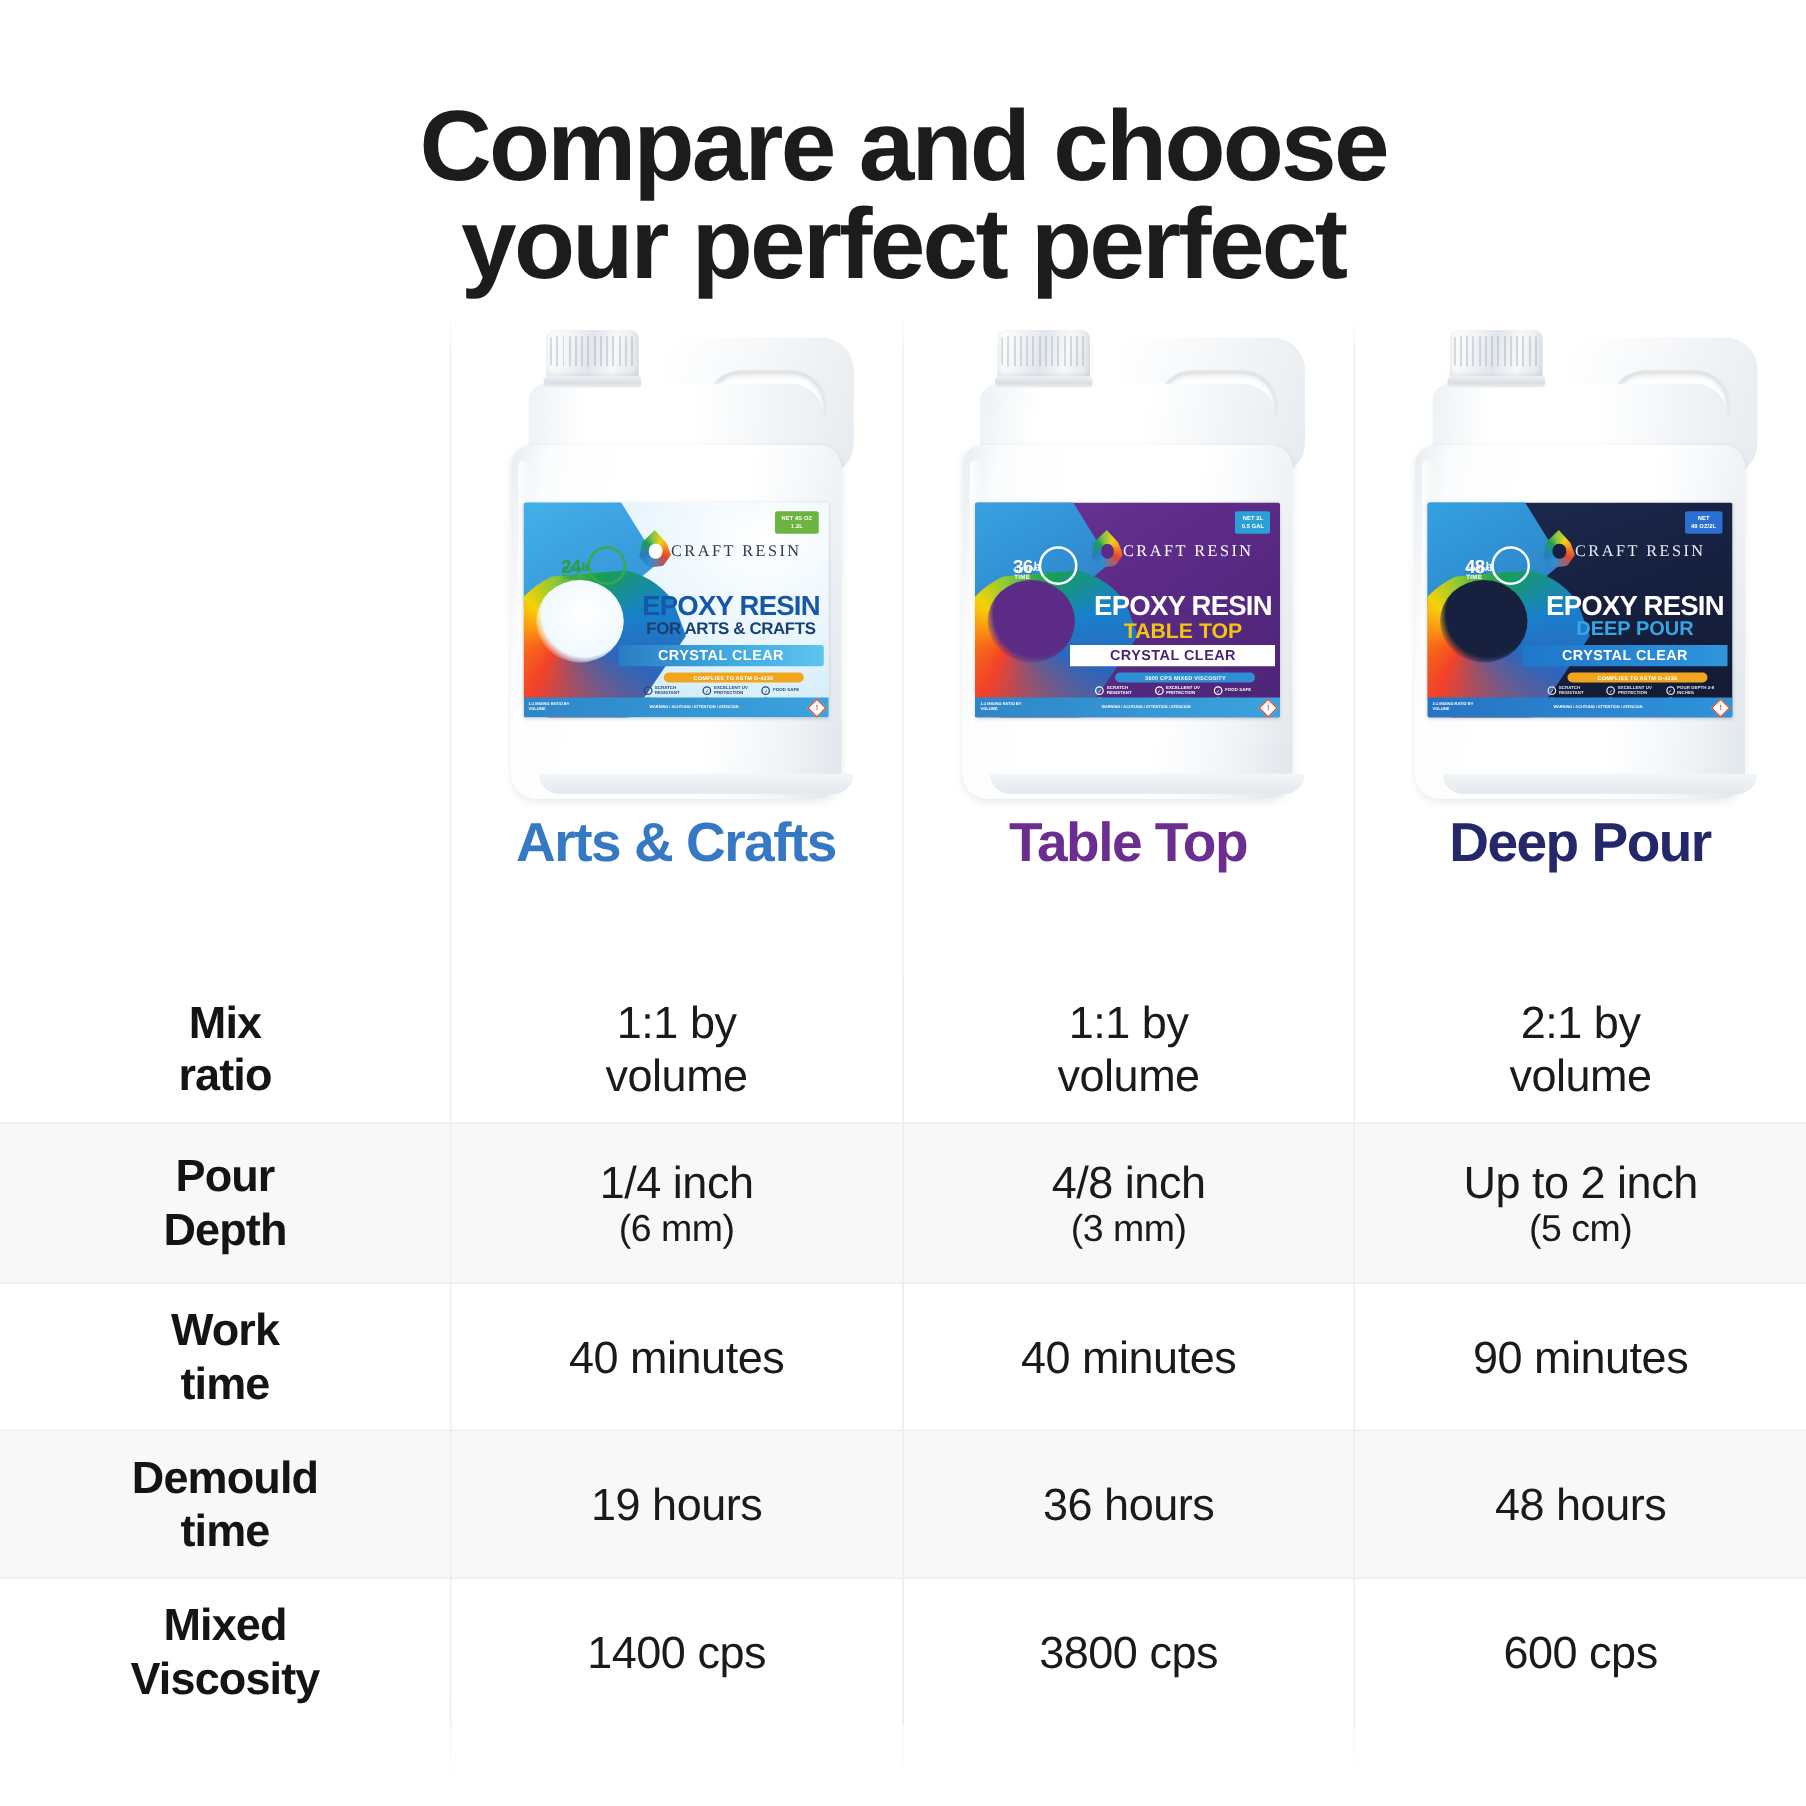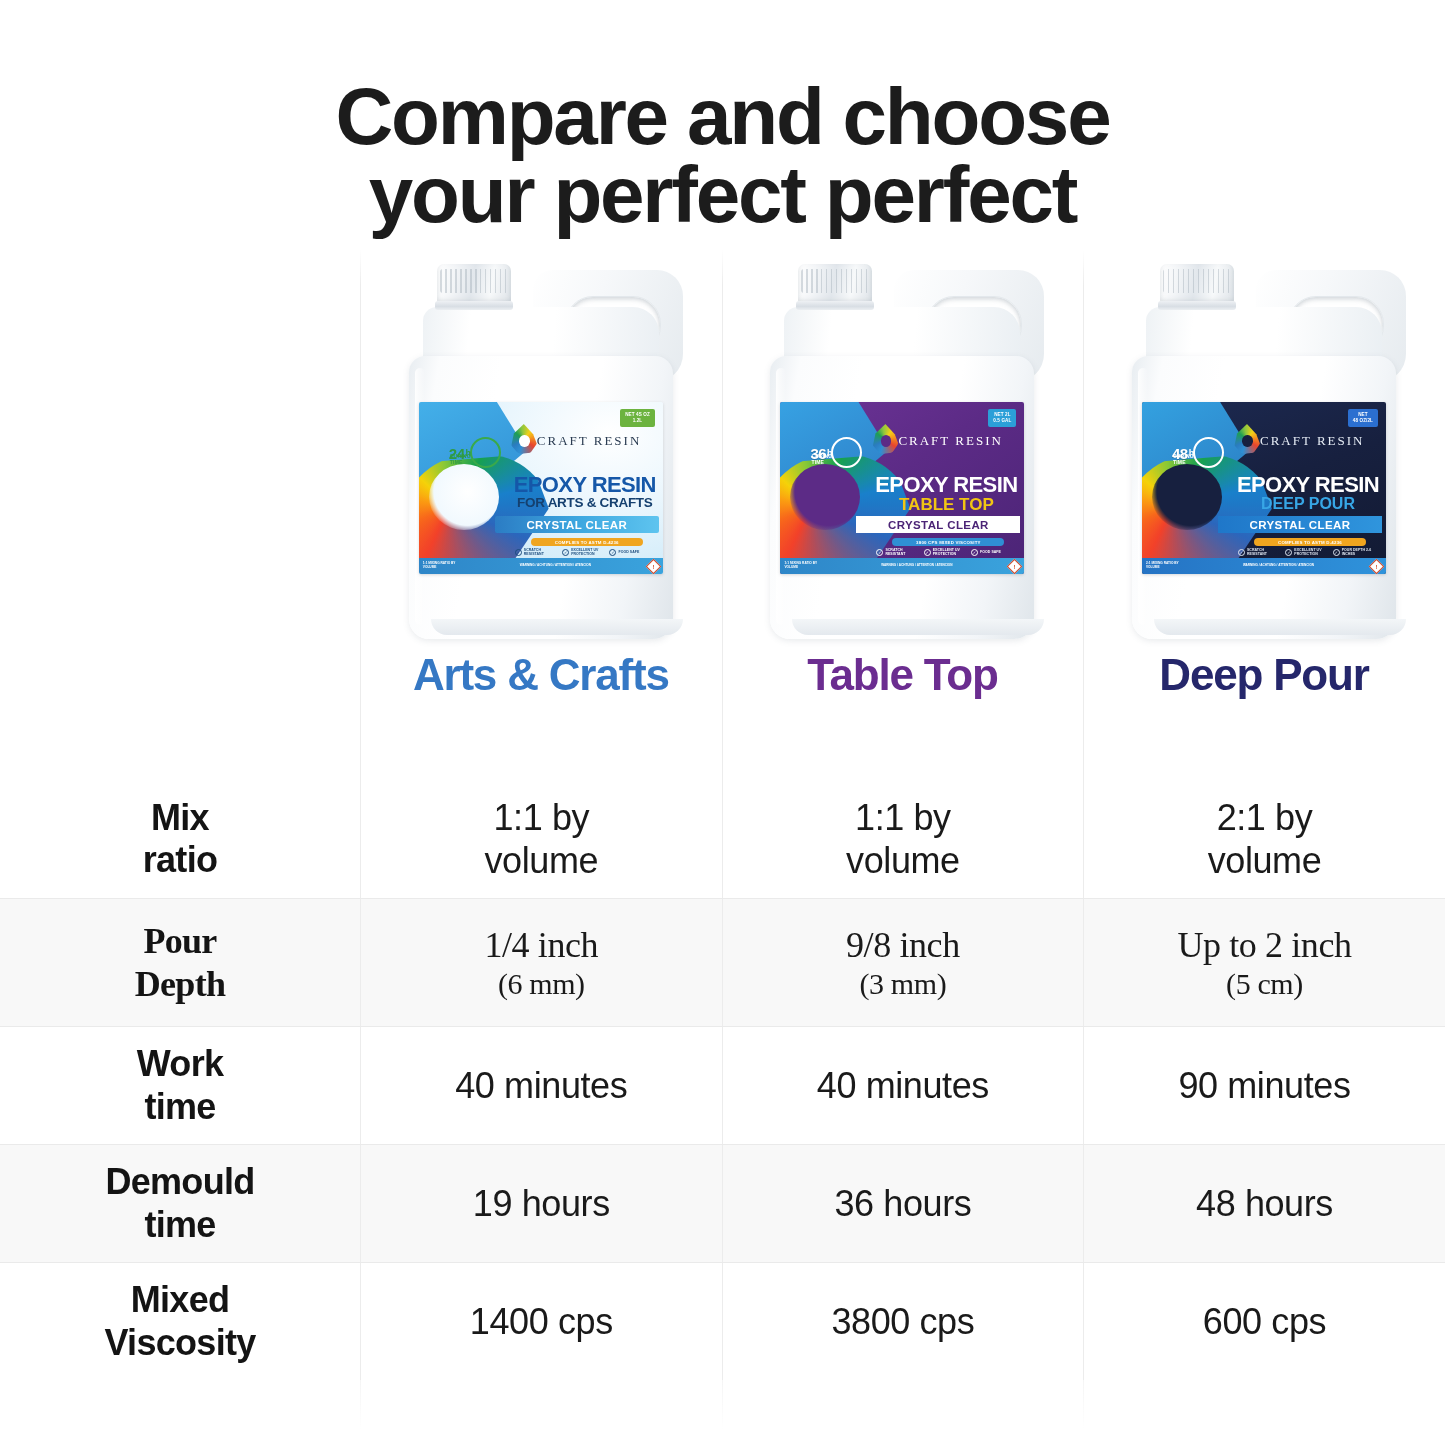--- a/index.html
+++ b/index.html
@@ -422,21 +422,21 @@
     width: 1px;
     height: 1180px;
     background: linear-gradient(180deg, rgba(236,236,236,0) 0%, #ececec 3%, #ececec 92%, rgba(236,236,236,0) 100%);
     z-index: 0;
   }
   .vr1 { left: 360px; }
   .vr2 { left: 721.6px; }
   .vr3 { left: 1083.2px; }
 
   .row-h1 { height: 118px; }
-  .row-h2 { height: 128px; font-family: Liberation Serif, serif; }
+  .row-h2 { height: 128px; }
   .row-h3 { height: 118px; }
   .row-h4 { height: 118px; }
   .row-h5 { height: 118px; }
 </style>
 </head>
 <body>
 
 <div class="page">
 
   <div class="title-block">
@@ -692,21 +692,21 @@
 
     </div>
       </div>
       <div class="trow row-h2 alt">
         <div class="tcell label-cell">Pour<br>Depth</div>
         <div class="tcell val-cell">
       <div>1/4 inch</div>
       <div class="val-sub">(6 mm)</div>
     </div>
         <div class="tcell val-cell">
-      <div>9/8 inch</div>
+      <div>4/8 inch</div>
       <div class="val-sub">(3 mm)</div>
     </div>
         <div class="tcell val-cell">
       <div>Up to 2 inch</div>
       <div class="val-sub">(5 cm)</div>
     </div>
       </div>
       <div class="trow row-h3">
         <div class="tcell label-cell">Work<br>time</div>
         <div class="tcell val-cell">

